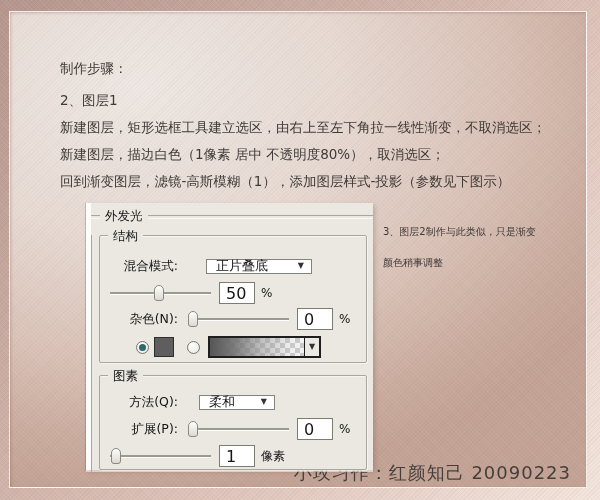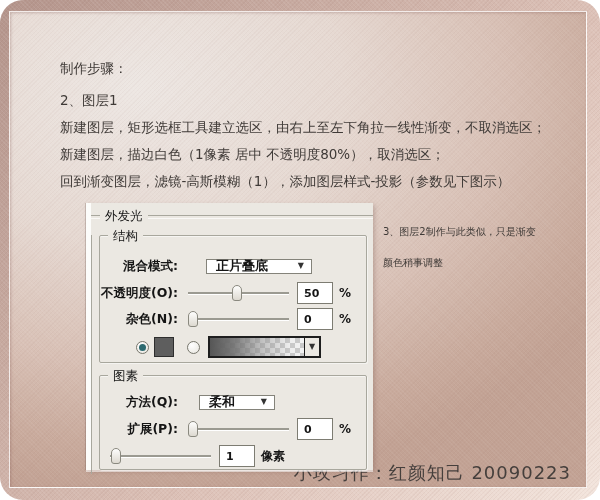--- a/index.html
+++ b/index.html
@@ -1,19 +1,18 @@
 <!DOCTYPE html>
 <html><head>
 <meta charset="utf-8">
 <style>
   html,body{margin:0;padding:0;}
   .canvas{
     position:relative;width:600px;height:500px;overflow:hidden;
     font-family:"DejaVu Sans",sans-serif;
-    border-radius:23px;
   }
   
   .frame{
     position:absolute;inset:0;
     background:linear-gradient(130deg,#b4958c 0%,#c8aba1 30%,#ddc2b8 60%,#f3e5dd 100%);
   }
   .frame::after{
     content:"";position:absolute;inset:0;
     background:
       repeating-linear-gradient(45deg,rgba(255,255,255,.07) 0 1px,transparent 1px 3px),
@@ -66,21 +65,21 @@
   .group{
     position:relative;border:1px solid #a8a79d;border-radius:2px;
     box-shadow:inset 0 1px 0 rgba(255,255,255,.55),1px 1px 0 rgba(255,255,255,.5);
   }
   .group-legend{
     position:absolute;top:-8px;left:8px;padding:0 5px;background:#ebe8e2;
     line-height:15px;white-space:nowrap;
   }
   .g-structure{margin-top:10px;height:128px;padding-top:16px;box-sizing:border-box;}
   .g-elements{margin-top:12px;height:95px;padding-top:12px;box-sizing:border-box;}
-  .d-row{display:flex;align-items:center;height:26px;font-weight:bold;}
+  .d-row{display:flex;align-items:center;height:26px;}
   .d-row.tall{height:28px;}
   .d-label{width:78px;text-align:right;flex:none;white-space:nowrap;}
   .gap{width:4px;flex:none;}
   .select{
     height:15px;border:1px solid #84837a;background:#fff;
     display:flex;align-items:center;justify-content:space-between;
     padding:0 7px 0 9px;box-sizing:border-box;font-size:13px;gap:11px;
   }
   .sel-blend{margin-left:24px;width:106px;}
   .sel-tech{margin-left:17px;width:76px;}
@@ -89,21 +88,21 @@
   .slider-track{position:absolute;left:0;right:0;top:8px;height:2px;background:#9b9a91;
     box-shadow:0 1px 0 #fff;}
   .slider-thumb{
     position:absolute;top:1px;width:10px;height:16px;
     background:linear-gradient(#fefefd,#ddd9d0);
     border:1px solid #8a897f;border-radius:5px 5px 3px 3px;
     transform:translateX(-50%);box-sizing:border-box;
   }
   .value-box{
     margin-left:8px;width:36px;height:22px;border:1px solid #7d7c72;background:#fff;
-    font-size:11px;display:flex;align-items:center;padding-left:6px;
+    font-size:16px;display:flex;align-items:center;padding-left:6px;
     box-sizing:border-box;flex:none;
   }
   .unit{margin-left:6px;font-size:12px;white-space:nowrap;}
   .radio-row{padding-left:36px;height:30px;}
   .radio{
     width:13px;height:13px;border-radius:50%;border:1px solid #77766c;
     background:radial-gradient(circle at 35% 30%,#fff,#e7e5de);
     position:relative;flex:none;box-sizing:border-box;
   }
   .radio.sel::after{content:"";position:absolute;inset:2px;border-radius:50%;background:#2d6a70;}
@@ -159,21 +158,20 @@
           <div class="d-row tall">
             <div class="d-label">混合模式:</div>
             <div class="gap"></div>
             <div class="select sel-blend">
               <span>正片叠底</span>
               <span class="arrow">▼</span>
             </div>
           </div>
 
           <div class="d-row">
-            <div class="d-label">不透明度(O):</div>
             <div class="gap"></div>
             <div class="slider">
               <div class="slider-track"></div>
               <div class="slider-thumb" style="left: 49%;"></div>
             </div>
             <div class="value-box">50</div>
             <div class="unit">%</div>
           </div>
 
           <div class="d-row">

